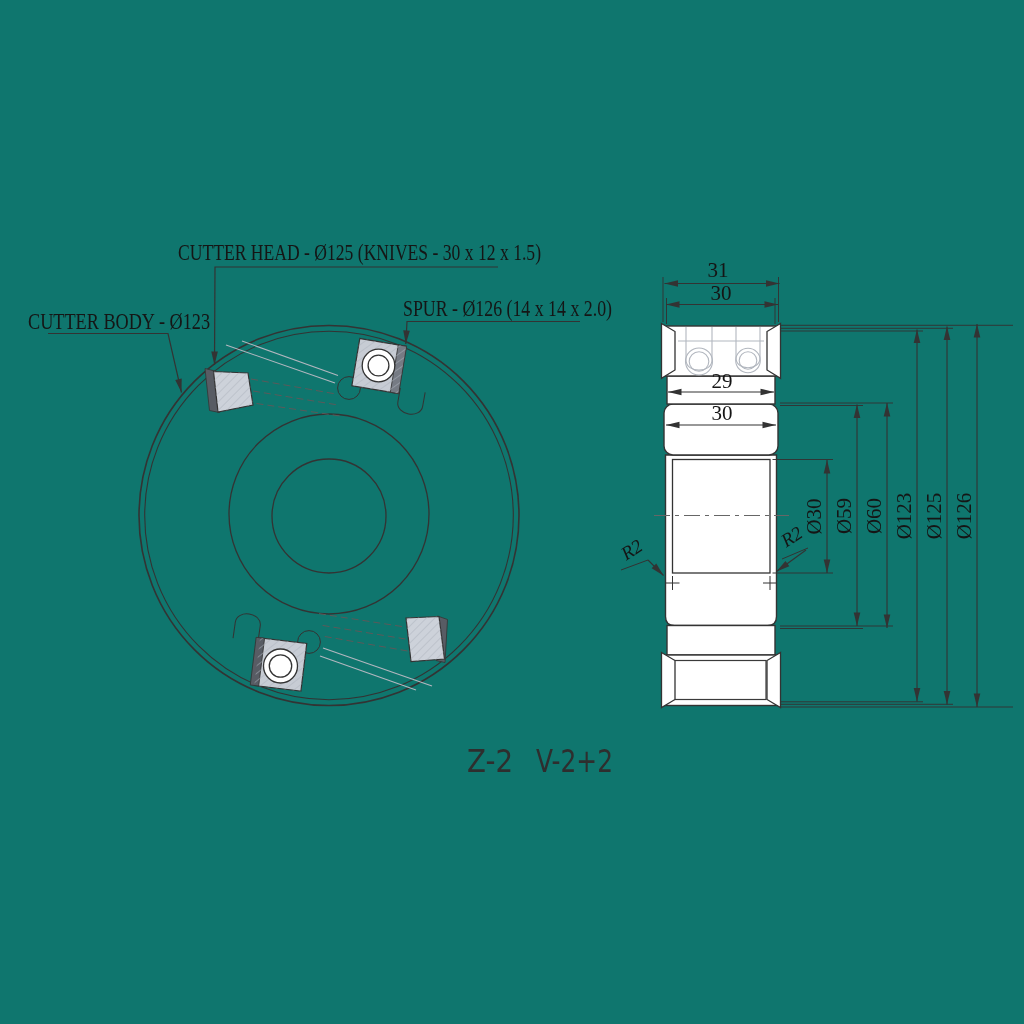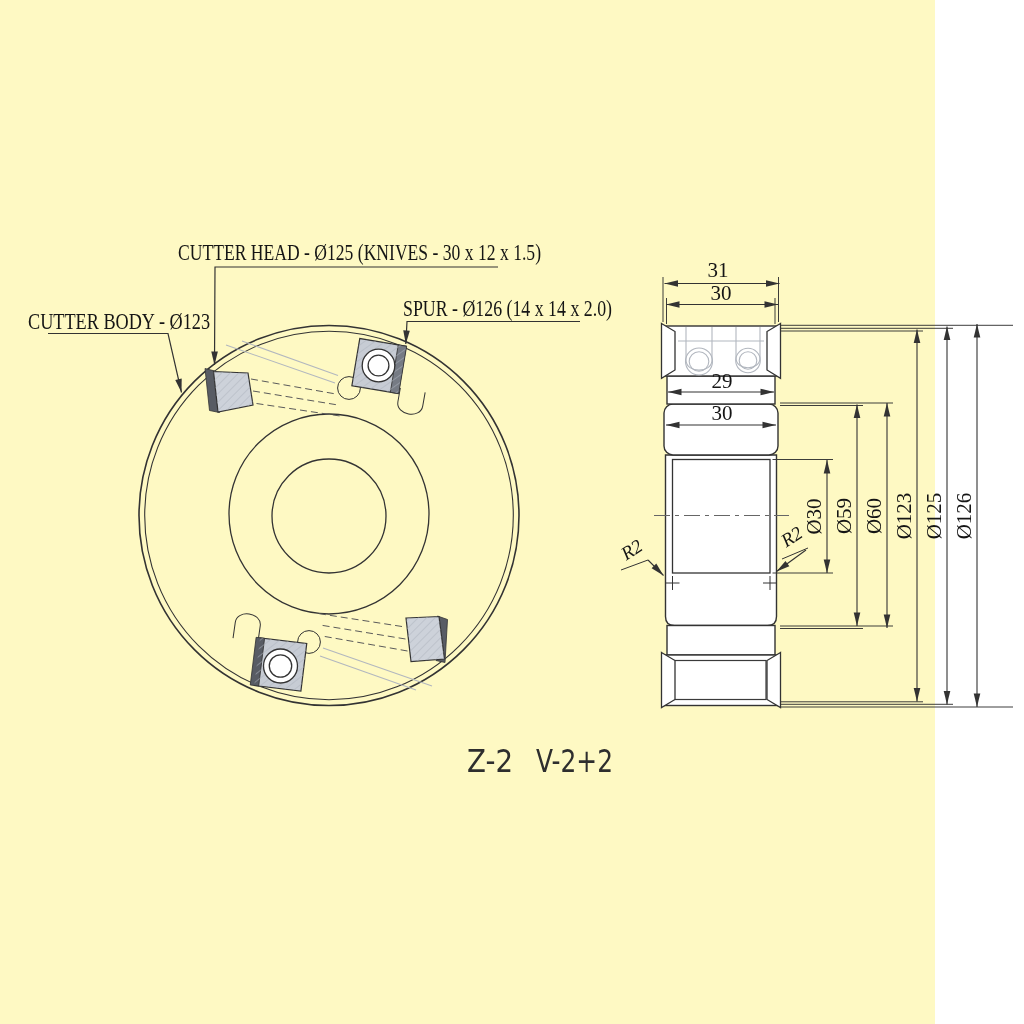--- a/index.html
+++ b/index.html
@@ -1,16 +1,16 @@
 <!DOCTYPE html>
 <html><head>
 <meta charset="utf-8">
 <style>
   html,body{margin:0;padding:0;background:#ffffff;width:1024px;height:1024px;overflow:hidden}
-  .drawing-wrap{width:935px;height:1024px;position:relative;background:#fef9c3}
+  .drawing-wrap{width:1024px;height:1024px;position:relative;background:#0f766e}
   svg{display:block}
   text{font-family:"Liberation Serif",serif;fill:#151515}
   .dim-text{font-size:21px}
   .label-text{font-size:23px}
   .r2-text{font-size:19px;font-style:italic}
   .marking-text{font-family:"DejaVu Sans",sans-serif;font-size:32px;fill:#2e2e2e}
   .ln{stroke:#333;fill:none}
   .thin{stroke-width:1}
   .faint{stroke:#b2b7bf;fill:none;stroke-width:1.1}
   .hidden-ln{stroke:#5a5a5a;stroke-width:1;fill:none;stroke-dasharray:7 4}

